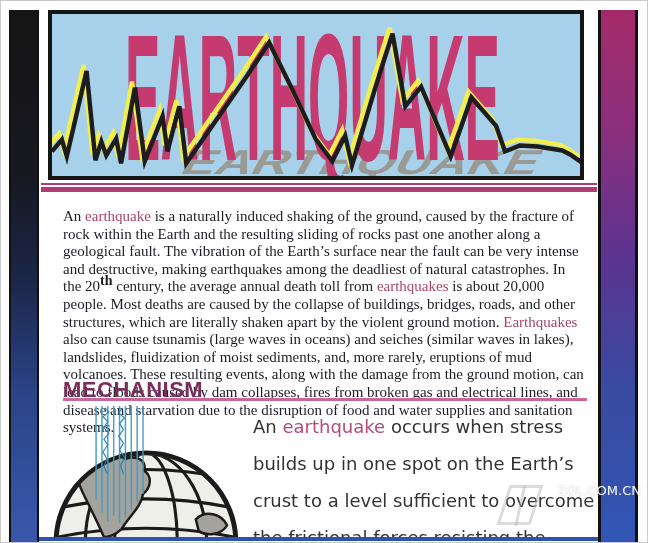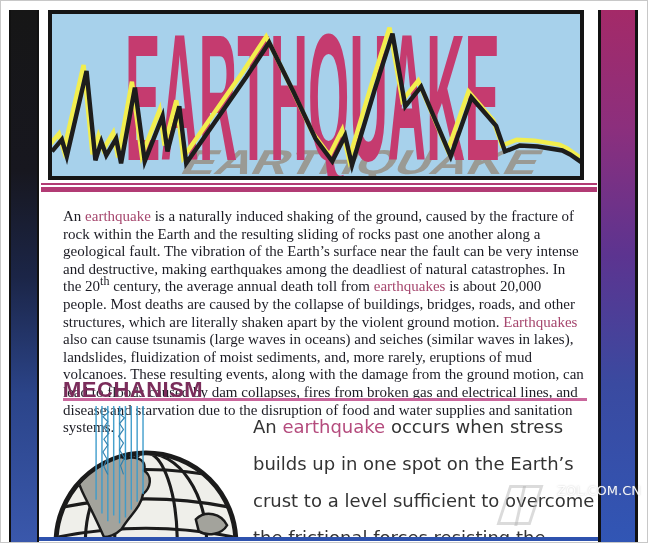--- a/index.html
+++ b/index.html
@@ -17,21 +17,21 @@
   .banner svg{display:block;width:528px;height:162px;}
   
   .separator{position:absolute;left:40px;top:182px;width:556px;}
   .sep-thin{height:2px;background:var(--sep,#B23B74);}
   .sep-gap{height:2px;background:#fff;}
   .sep-thick{height:5px;background:var(--sep,#B23B74);}
   
   .intro{position:absolute;left:62px;top:192px;width:524px;
     font-size:15px;line-height:17.6px;color:#1c1c24;text-align:left;}
   .intro .hl{color:var(--hl,#A6476E);}
-  .intro sup{font-size:12px;line-height:0;}
+  .intro sup{font-size:14px;line-height:0;font-weight:bold;}
   
   .mech-heading{position:absolute;left:62px;top:376px;margin:0;
     font-family:"Liberation Sans",sans-serif;font-weight:bold;font-size:22px;letter-spacing:.5px;
     color:var(--heading,#7B2D5B);}
   .mech-rule{position:absolute;left:62px;top:397px;width:524px;height:3px;background:var(--rule,#C9679C);}
   .mech-row{position:absolute;left:48px;top:405px;width:546px;height:131px;display:flex;overflow:hidden;}
   .globe{width:190px;height:131px;flex:0 0 auto;}
   .mech-text{flex:1;margin-left:14px;margin-top:2px;
     font-family:"DejaVu Sans",sans-serif;font-size:18px;line-height:37px;color:#333;}
   .mech-text .hl{color:var(--hl2,#B44B7D);}

